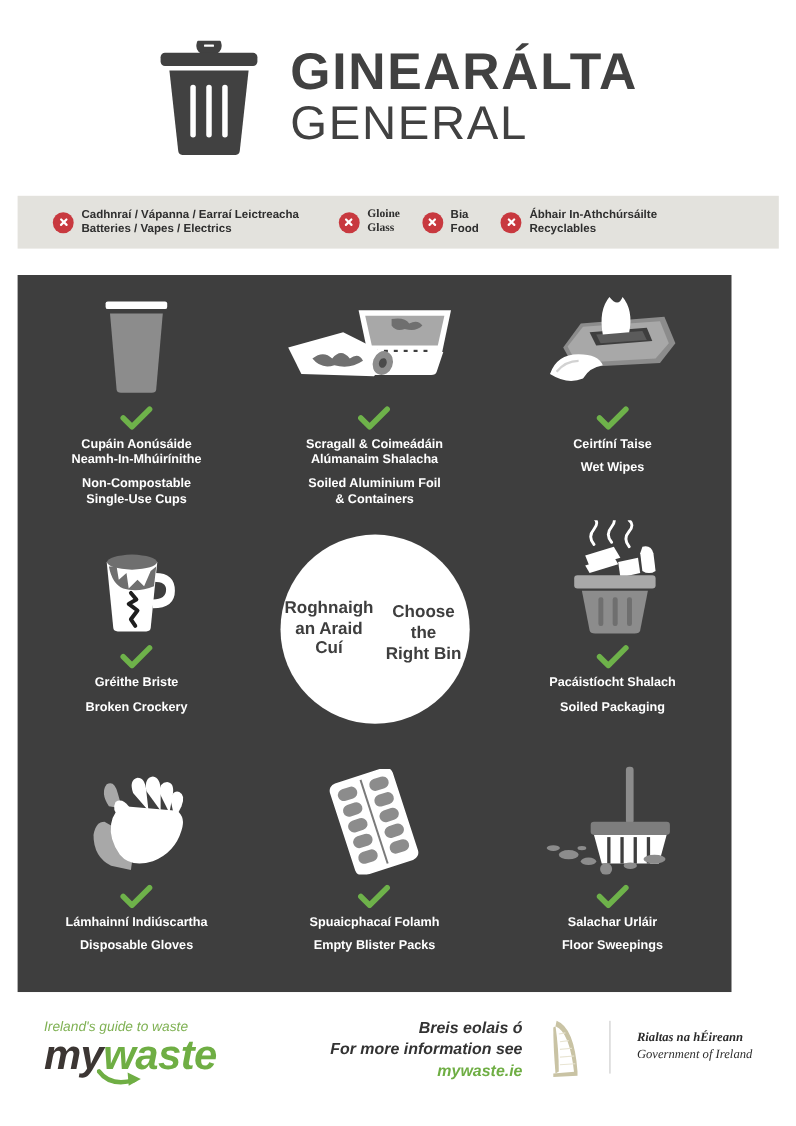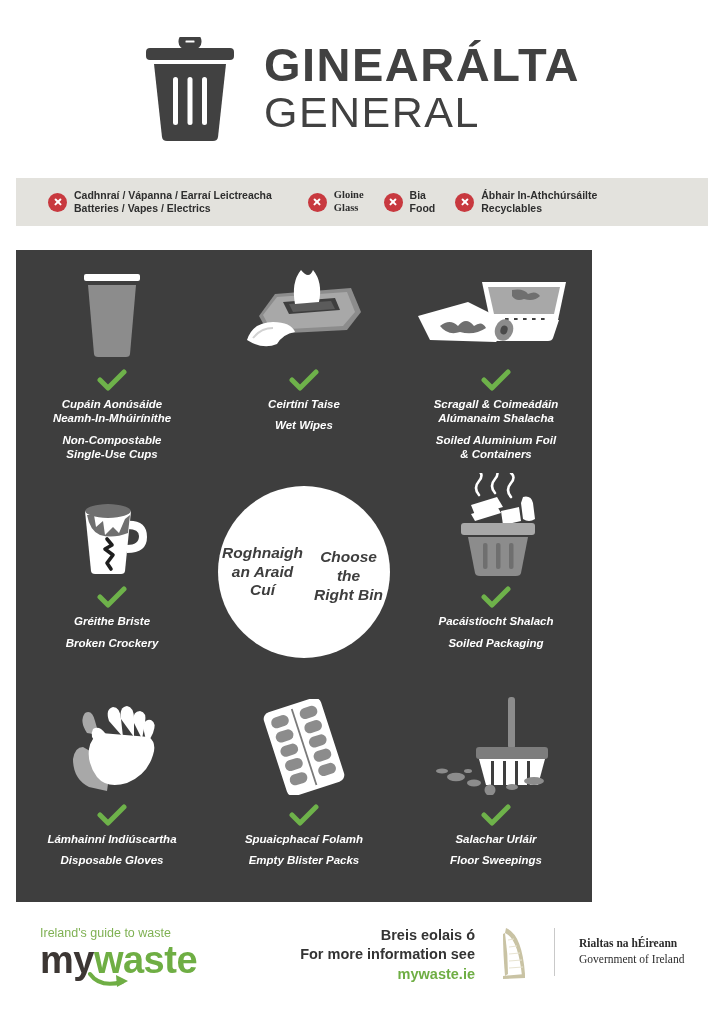--- a/index.html
+++ b/index.html
@@ -46,23 +46,22 @@
   }
   .x-badge::before{transform:translate(-50%,-50%) rotate(45deg);}
   .x-badge::after{transform:translate(-50%,-50%) rotate(-45deg);}
   .banned-text{line-height:1.22;}
   .banned-text div{
     font-size:10.5px;font-weight:bold;color:#2e2e2e;white-space:nowrap;
   }
 
   
   .panel{
-    position:absolute;left:16px;top:250px;width:576px;height:652px;
+    position:absolute;left:16px;top:250px;width:649px;height:652px;
     background:#3e3e3e;
-    font-style:italic;
   }
 
   .grid{
     position:absolute;inset:0;
     display:grid;
     grid-template-columns:repeat(3,1fr);
     grid-template-rows:repeat(3,1fr);
   }
   .cell{
     position:relative;display:flex;flex-direction:column;
@@ -89,21 +88,21 @@
     text-align:center;
   }
   .center-circle .cc-ga div,.center-circle .cc-en div{
     font-size:15.5px;font-weight:bold;color:#3e3e3e;line-height:1.22;
   }
   .center-circle .cc-en{margin-top:9px;}
 
   
   .footer{
     position:absolute;left:0;top:902px;width:724px;height:122px;
-    background:#fff;display:flex;align-items:flex-start;
+    background:#fff;display:flex;align-items:flex-start;font-style:italic;
   }
   .foot-left{
     position:absolute;left:40px;top:24px;width:190px;
   }
   .foot-tag{font-size:12.5px;color:#7fb153;margin-bottom:1px;}
   .foot-logo{display:flex;align-items:flex-end;position:relative;}
   .foot-logo .lg-my{font-size:38px;font-weight:bold;color:#3c3633;line-height:1;letter-spacing:-0.5px;}
   .foot-logo .lg-waste{font-size:38px;font-weight:bold;color:#6fae44;line-height:1;letter-spacing:-0.5px;}
   .swoosh{position:absolute;left:48px;bottom:-9px;width:58px;height:18px;}
 
@@ -199,45 +198,20 @@
           </div>
           <div class="en">
             <div>Non-Compostable</div>
             <div>Single-Use Cups</div>
           </div>
         </div>
       </div>
 
       <div class="cell">
         <div class="icon-box">
-          <svg width="130" height="92" viewBox="0 0 130 92">
-            <path d="M20 48 L36 26 L112 20 L122 44 L108 62 L30 66 Z" fill="#8c8c8c"></path>
-            <path d="M24 47 L38 29 L108 24 L116 44 L104 58 L32 62 Z" fill="#a8a8a8"></path>
-            <path d="M44 34 L96 30 L101 42 L50 46 Z" fill="#3e3e3e"></path>
-            <path d="M50 36 L92 33 L96 41 L54 44 Z" fill="#5b5b5b"></path>
-            <path d="M56 36 Q52 14 62 2 Q70 12 74 2 Q84 14 80 34 Z" fill="#ffffff"></path>
-            <path d="M8 72 Q14 54 34 54 Q52 54 56 64 Q44 66 38 76 Q24 82 8 72 Z" fill="#ffffff"></path>
-            <path d="M14 70 Q22 60 34 60" fill="none" stroke="#d2d2d2" stroke-width="2"></path>
-          </svg>
-        </div>
-        <svg class="check" width="30" height="22" viewBox="0 0 30 22">
-          <path d="M3 11 L11 19 L27 3" fill="none" stroke="#6eb24a" stroke-width="5" stroke-linecap="round" stroke-linejoin="round"></path>
-        </svg>
-        <div class="labels">
-          <div class="ga">
-            <div>Ceirtíní Taise</div>
-          </div>
-          <div class="en">
-            <div>Wet Wipes</div>
-          </div>
-        </div>
-      </div>
-
-      <div class="cell">
-        <div class="icon-box">
           <svg width="160" height="92" viewBox="0 0 160 92">
             <path d="M66 14 L150 14 L142 52 L74 52 Z" fill="#ffffff"></path>
             <path d="M72 19 L144 19 L138 46 L78 46 Z" fill="#a8a8a8"></path>
             <path d="M96 22 Q108 20 112 26 Q120 22 124 28 Q118 34 108 31 Q100 34 96 28 Z" fill="#6f6f6f"></path>
             <g fill="#3e3e3e">
               <rect x="80" y="50" width="3.6" height="16"></rect>
                 <rect x="89" y="50" width="3.6" height="16"></rect>
               <rect x="98" y="50" width="3.6" height="16"></rect>
                 <rect x="107" y="50" width="3.6" height="16"></rect>
               <rect x="116" y="50" width="3.6" height="16"></rect>
@@ -255,20 +229,45 @@
           <path d="M3 11 L11 19 L27 3" fill="none" stroke="#6eb24a" stroke-width="5" stroke-linecap="round" stroke-linejoin="round"></path>
         </svg>
         <div class="labels">
           <div class="ga">
             <div>Scragall &amp; Coimeádáin</div>
             <div>Alúmanaim Shalacha</div>
           </div>
           <div class="en">
             <div>Soiled Aluminium Foil</div>
             <div>&amp; Containers</div>
+          </div>
+        </div>
+      </div>
+
+      <div class="cell">
+        <div class="icon-box">
+          <svg width="130" height="92" viewBox="0 0 130 92">
+            <path d="M20 48 L36 26 L112 20 L122 44 L108 62 L30 66 Z" fill="#8c8c8c"></path>
+            <path d="M24 47 L38 29 L108 24 L116 44 L104 58 L32 62 Z" fill="#a8a8a8"></path>
+            <path d="M44 34 L96 30 L101 42 L50 46 Z" fill="#3e3e3e"></path>
+            <path d="M50 36 L92 33 L96 41 L54 44 Z" fill="#5b5b5b"></path>
+            <path d="M56 36 Q52 14 62 2 Q70 12 74 2 Q84 14 80 34 Z" fill="#ffffff"></path>
+            <path d="M8 72 Q14 54 34 54 Q52 54 56 64 Q44 66 38 76 Q24 82 8 72 Z" fill="#ffffff"></path>
+            <path d="M14 70 Q22 60 34 60" fill="none" stroke="#d2d2d2" stroke-width="2"></path>
+          </svg>
+        </div>
+        <svg class="check" width="30" height="22" viewBox="0 0 30 22">
+          <path d="M3 11 L11 19 L27 3" fill="none" stroke="#6eb24a" stroke-width="5" stroke-linecap="round" stroke-linejoin="round"></path>
+        </svg>
+        <div class="labels">
+          <div class="ga">
+            <div>Ceirtíní Taise</div>
+          </div>
+          <div class="en">
+            <div>Wet Wipes</div>
           </div>
         </div>
       </div>
 
       <div class="cell">
         <div class="icon-box">
           <svg width="90" height="92" viewBox="0 0 90 92">
             <path d="M58 36 Q80 34 80 52 Q80 68 60 68 L60 60 Q72 60 72 51 Q72 43 58 44 Z" fill="#ffffff"></path>
             <path d="M18 26 L64 26 L58 86 Q57.6 89 54 89 L28 89 Q24.4 89 24 86 Z" fill="#ffffff"></path>
             <path d="M18 26 Q20 20 41 19 Q62 20 64 26 Q62 32 41 33 Q20 32 18 26 Z" fill="#6f6f6f"></path>

